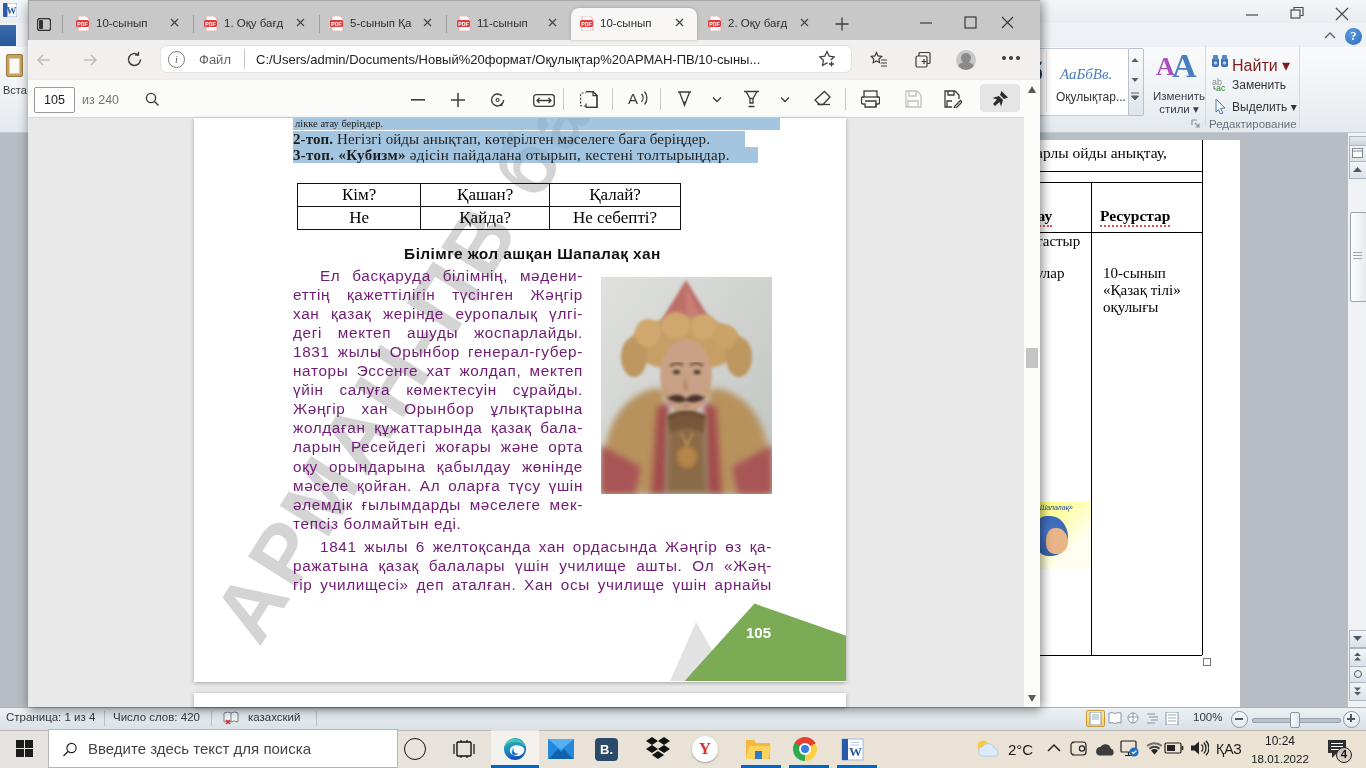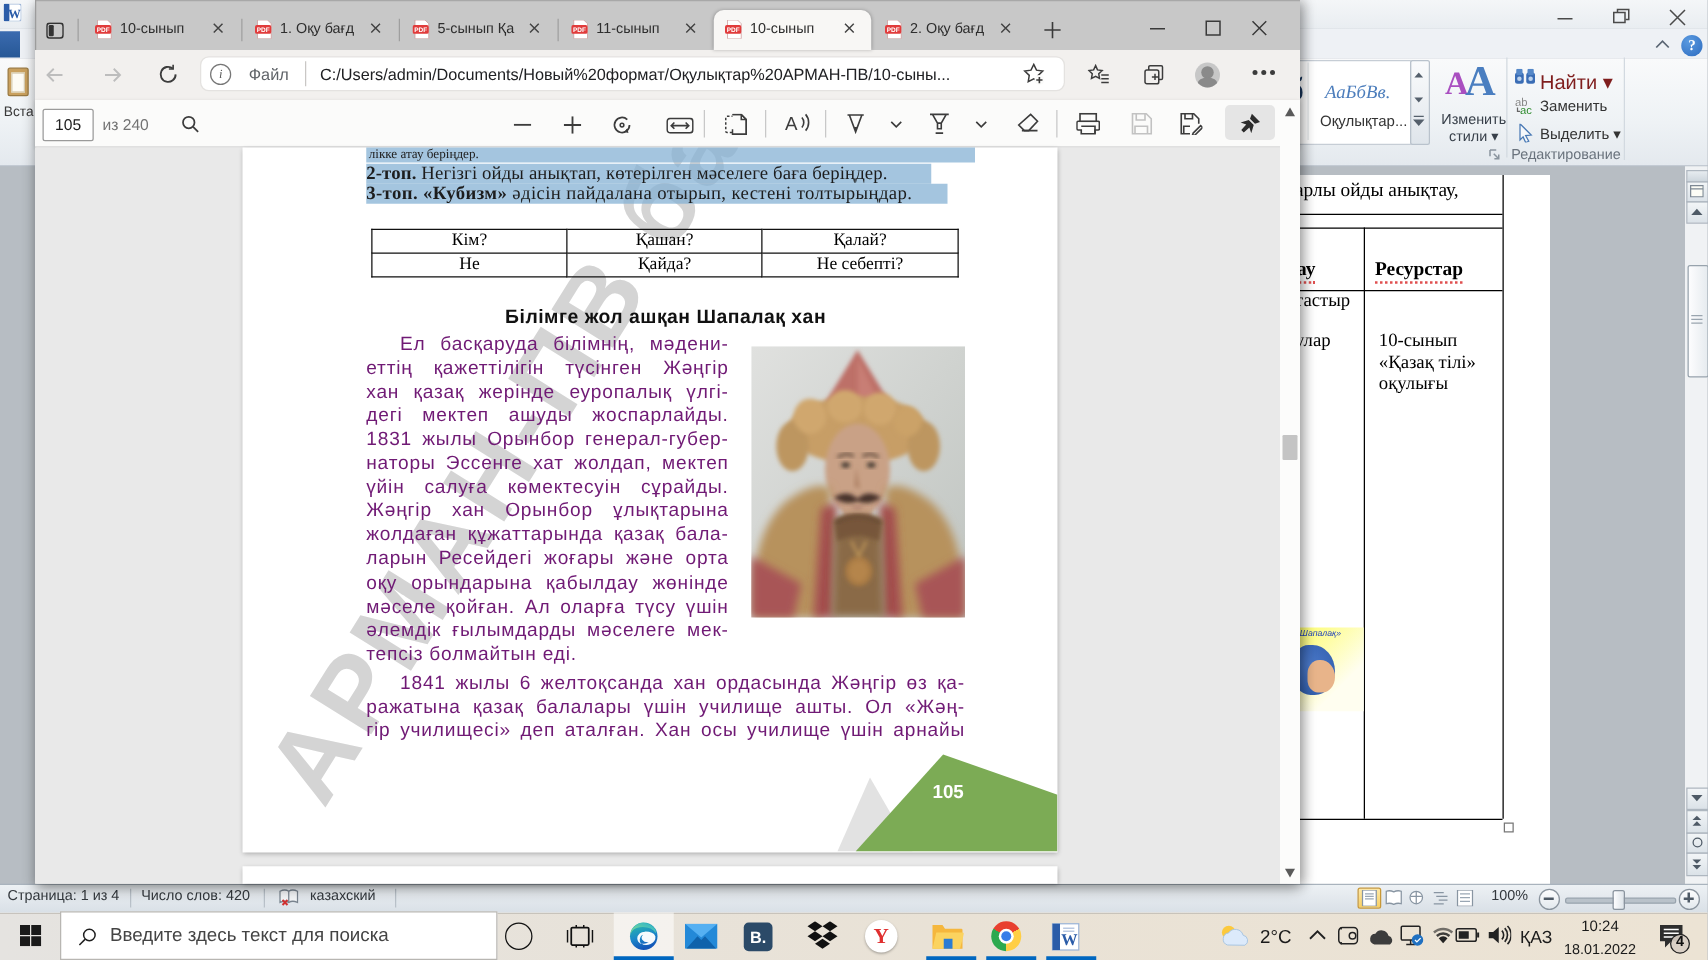--- a/index.html
+++ b/index.html
@@ -407,21 +407,21 @@
     </svg>
 
   <div class="a" id="page1" style="left:166px;top:118px;width:652px;height:564px;background:#fff;box-shadow:0 1px 4px rgba(0,0,0,.3);overflow:hidden">
     <div class="a" style="left:0px;top:489px;transform:rotate(-58deg);transform-origin:0 0;font-size:84px;font-weight:bold;color:#d4d4d4;letter-spacing:5px;white-space:nowrap">АРМАН-ПВ баспасы</div>
     <div class="a" style="left:99px;top:-1px;width:487px;height:13px;background:rgba(134,178,212,.75)"></div>
     <div class="a" style="left:99px;top:13px;width:452px;height:16px;background:rgba(134,178,212,.75)"></div>
     <div class="a" style="left:99px;top:29px;width:465px;height:16px;background:rgba(134,178,212,.75)"></div>
     <div class="a ser" style="left:101px;top:0px;font-size:10.5px;color:#222">лікке атау беріңдер.</div>
     <div class="a ser" style="left:99px;top:12.5px;font-size:15px;letter-spacing:.1px;color:#1d1d1d;white-space:nowrap"><b>2-топ.</b> Негізгі ойды анықтап, көтерілген мәселеге баға беріңдер.</div>
     <div class="a ser" style="left:99px;top:28.5px;font-size:15px;letter-spacing:.3px;color:#1d1d1d;white-space:nowrap"><b>3-топ.</b> <b>«Кубизм»</b> әдісін пайдалана отырып, кестені толтырыңдар.</div>
-    <table class="a ser" style="left:103px;top:65px;width:470px;height:36px;border-collapse:collapse;font-size:14px;text-align:center">
+    <table class="a ser" style="left:103px;top:65px;width:384px;height:36px;border-collapse:collapse;font-size:17px;text-align:center">
       <tbody>
           <tr>
             <td style="border:1px solid #111">Кім?</td>
             <td style="border:1px solid #111">Қашан?</td>
             <td style="border:1px solid #111">Қалай?</td>
           </tr>
       <tr>
             <td style="border:1px solid #111;width:157px">Не</td>
             <td style="border:1px solid #111;width:156px">Қайда?</td>
             <td style="border:1px solid #111;width:157px">Не себепті?</td>

